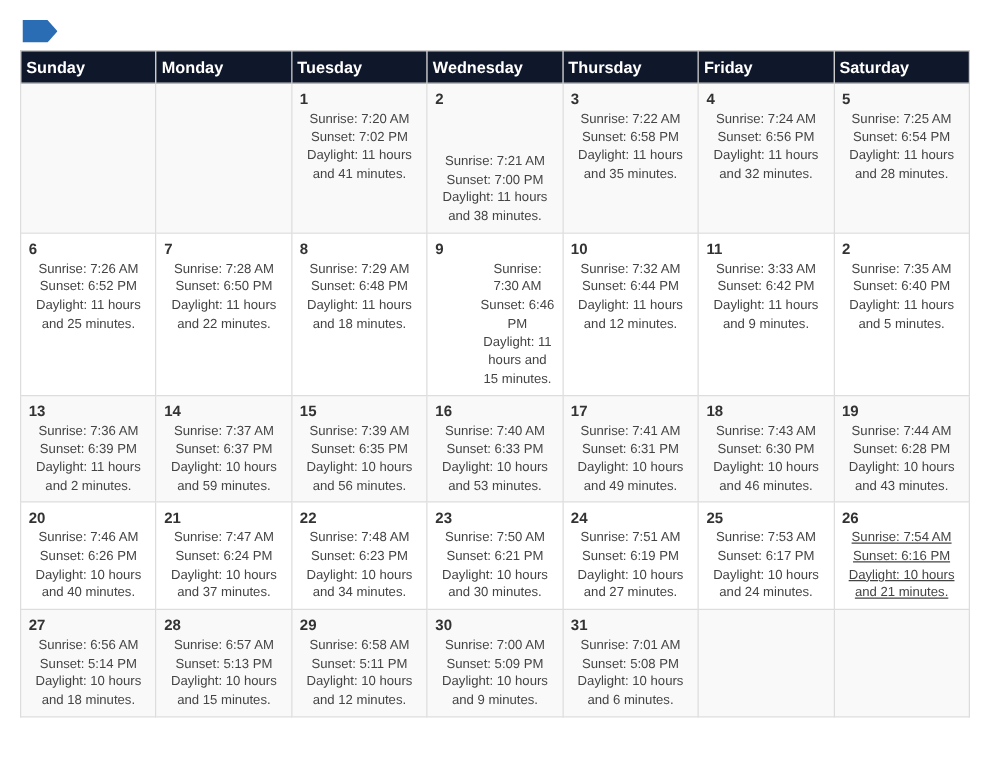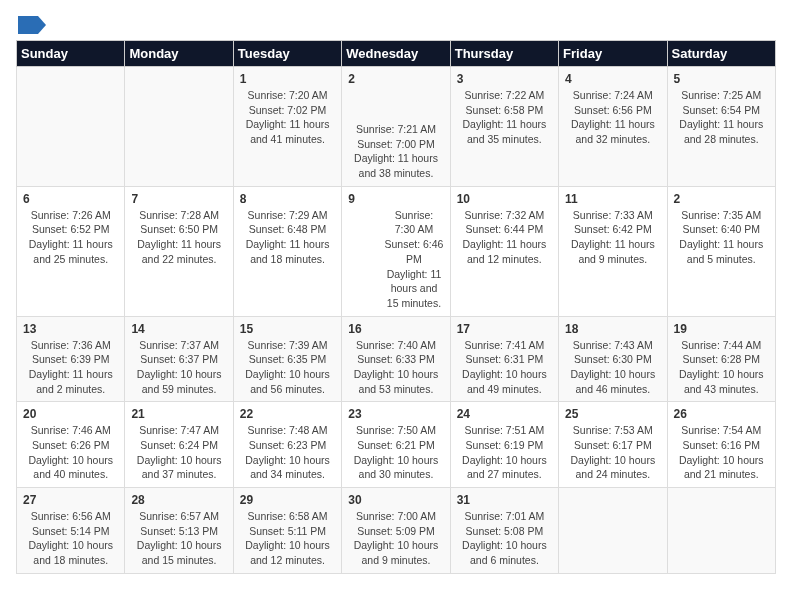--- a/index.html
+++ b/index.html
@@ -166,21 +166,21 @@
 Daylight: 11 hours and 15 minutes.</div>
         </td>
         <td>
           <span class="day-num">10</span>
           <div class="day-detail" style="white-space: pre-line;">Sunrise: 7:32 AM
 Sunset: 6:44 PM
 Daylight: 11 hours and 12 minutes.</div>
         </td>
         <td>
           <span class="day-num">11</span>
-          <div class="day-detail" style="white-space: pre-line;">Sunrise: 7:33 AM
+          <div class="day-detail" style="white-space: pre-line;">Sunrise: 3:33 AM
 Sunset: 6:42 PM
 Daylight: 11 hours and 9 minutes.</div>
         </td>
         <td>
           <span class="day-num">2</span>
           <div class="day-detail" style="white-space: pre-line;">Sunrise: 7:35 AM
 Sunset: 6:40 PM
 Daylight: 11 hours and 5 minutes.</div>
         </td>
       </tr>
@@ -260,21 +260,21 @@
 Daylight: 10 hours and 27 minutes.</div>
         </td>
         <td>
           <span class="day-num">25</span>
           <div class="day-detail" style="white-space: pre-line;">Sunrise: 7:53 AM
 Sunset: 6:17 PM
 Daylight: 10 hours and 24 minutes.</div>
         </td>
         <td>
           <span class="day-num">26</span>
-          <div class="day-detail" style="white-space: pre-line;">Sunrise: 7:54 AM
+          <div class="day-detail" style="white-space: pre-line; text-decoration: underline;">Sunrise: 7:54 AM
 Sunset: 6:16 PM
 Daylight: 10 hours and 21 minutes.</div>
         </td>
       </tr>
       <tr>
         <td>
           <span class="day-num">27</span>
           <div class="day-detail" style="white-space: pre-line;">Sunrise: 6:56 AM
 Sunset: 5:14 PM
 Daylight: 10 hours and 18 minutes.</div>

